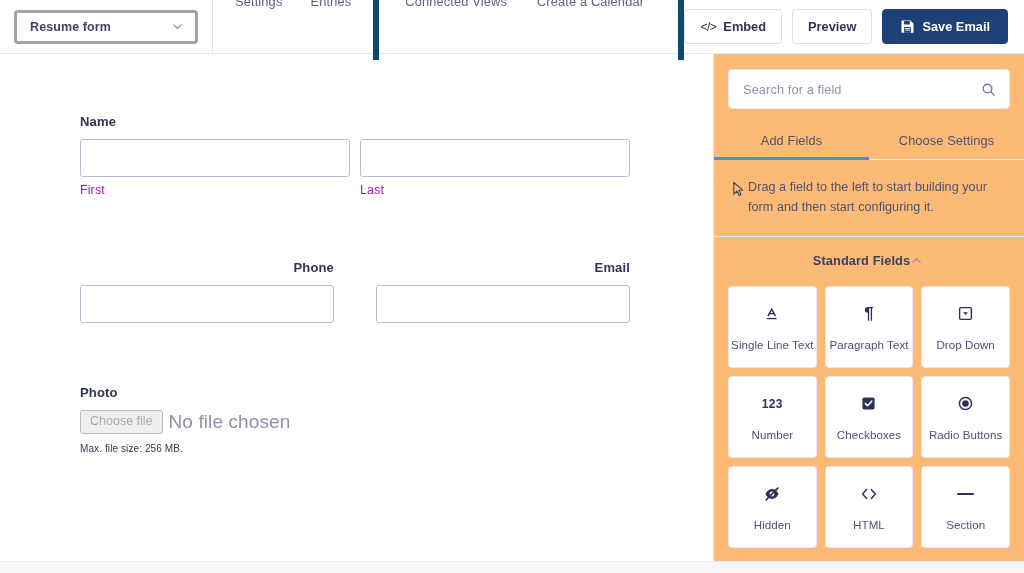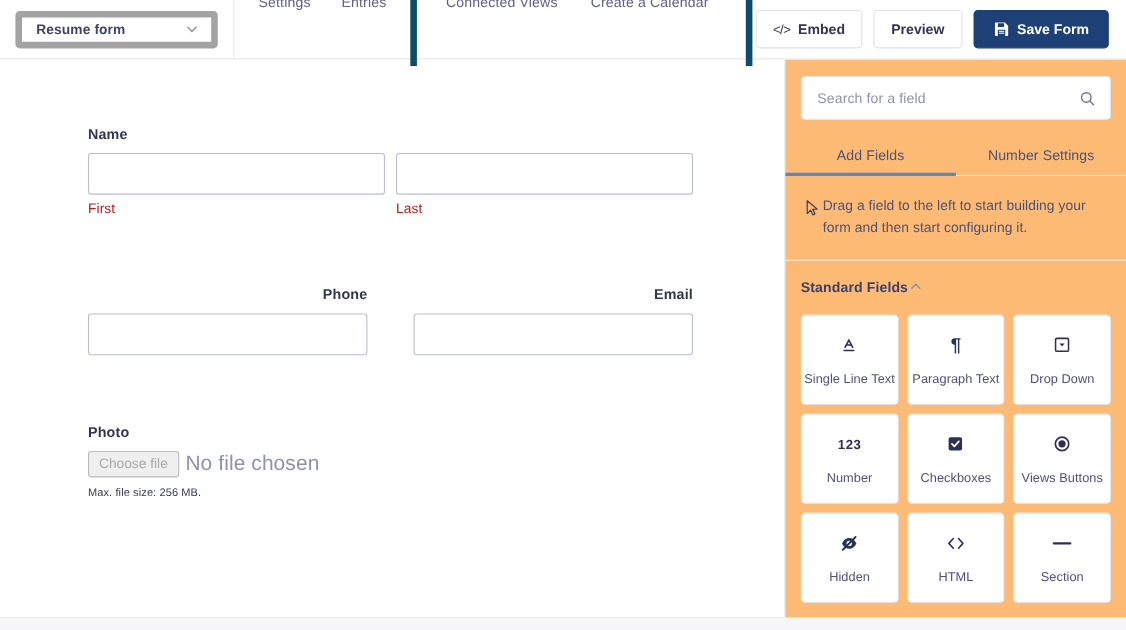--- a/index.html
+++ b/index.html
@@ -38,21 +38,21 @@
     padding: 0 14px 0 14px;
     height: 54px;
     display: flex;
     align-items: center;
     border-right: 1px solid #e6e7ec;
   }
 
   .form-select {
     width: 184px;
     height: 34px;
-    border: 6px solid #a3a3a3;
+    border: 3px solid #a3a3a3;
     border-radius: 4px;
     background: #ffffff;
     display: flex;
     align-items: center;
     justify-content: space-between;
     padding: 0 11px 0 13px;
     cursor: pointer;
   }
 
   .form-select-label {
@@ -171,21 +171,21 @@
   .text-input {
     height: 38px;
     border: 1px solid #b9bdd2;
     border-radius: 3px;
     background: #ffffff;
     width: 100%;
   }
 
   .sub-label {
     font-size: 12.5px;
-    color: #b91c1c;
+    color: #a21caf;
     margin-top: 6px;
     letter-spacing: 0.1px;
   }
 
   .name-row { display: flex; gap: 10px; }
   .name-col { width: 270px; }
 
   .pe-row { display: flex; gap: 42px; }
   .pe-col { width: 254px; }
 
@@ -300,21 +300,21 @@
   .hint-text {
     font-size: 12.6px;
     color: #4c5278;
     line-height: 1.55;
     letter-spacing: 0.05px;
   }
 
   .section-head {
     display: flex;
     align-items: center;
-    justify-content: flex-start;
+    justify-content: center;
     padding: 16px 16px 0 14px;
   }
 
   .section-title {
     font-size: 12.8px;
     font-weight: bold;
     color: #3b416a;
     letter-spacing: 0.1px;
   }
 
@@ -435,21 +435,21 @@
       <div class="btn btn-primary">
         <span>
           <svg class="save-icon" viewBox="0 0 16 16" fill="currentColor">
             <path d="M2 1.6h9.2L14.4 4.8V14a0.6 0.6 0 0 1-.6.6H2.2a.6.6 0 0 1-.6-.6V2.2A.6.6 0 0 1 2 1.6z"></path>
             <rect x="4.4" y="2.2" width="6" height="3.7" rx="0.3" fill="#1d4077"></rect>
             <rect x="4.4" y="8.6" width="7.2" height="6" rx="0.3" fill="#1d4077"></rect>
             <rect x="5.4" y="9.6" width="5.2" height="1" fill="#ffffff"></rect>
             <rect x="5.4" y="11.4" width="5.2" height="1" fill="#ffffff"></rect>
           </svg>
         </span>
-        <span>Save Form</span>
+        <span>Save Email</span>
       </div>
     </div>
   </div>
 
   <div class="body-split">
 
     <div class="canvas">
       <div class="canvas-inner">
 
         <div class="field-block" style="margin-bottom:0;">
@@ -501,21 +501,21 @@
             </svg>
           </span>
         </div>
       </div>
 
       <div class="tabs">
         <div class="tab active">
           <span>Add Fields</span>
         </div>
         <div class="tab">
-          <span>Number Settings</span>
+          <span>Choose Settings</span>
         </div>
       </div>
 
       <div class="hint">
         <span>
           <svg class="cursor-icon" viewBox="0 0 16 18" fill="none" stroke="currentColor" stroke-width="1.2" stroke-linejoin="round">
             <path d="M3 1.5 L3 14 L6.3 10.7 L8.6 15.4 L10.6 14.4 L8.4 9.9 L12.6 9.6 Z"></path>
           </svg>
         </span>
         <div class="hint-text">Drag a field to the left to start building your form and then start configuring it.</div>
@@ -577,21 +577,21 @@
           <div class="field-card-label">Checkboxes</div>
         </div>
 
         <div class="field-card">
           <div class="field-card-icon">
             <svg width="17" height="17" viewBox="0 0 17 17">
               <circle cx="8.5" cy="8.5" r="6.1" fill="none" stroke="currentColor" stroke-width="1.5"></circle>
               <circle cx="8.5" cy="8.5" r="3.3" fill="currentColor"></circle>
             </svg>
           </div>
-          <div class="field-card-label">Views Buttons</div>
+          <div class="field-card-label">Radio Buttons</div>
         </div>
 
         <div class="field-card">
           <div class="field-card-icon">
             <svg width="18" height="18" viewBox="0 0 18 18" fill="none" stroke="currentColor" stroke-width="1.5" stroke-linecap="round">
               <path d="M2.4 9 C4.2 5.6 6.5 4.1 9 4.1 C11.5 4.1 13.8 5.6 15.6 9
                        C13.8 12.4 11.5 13.9 9 13.9 C6.5 13.9 4.2 12.4 2.4 9 Z" fill="currentColor" stroke="none"></path>
               <circle cx="9" cy="9" r="2.4" fill="#ffffff" stroke="none"></circle>
               <path d="M3.2 14.8 L14.8 3.2" stroke="currentColor" stroke-width="1.7"></path>
             </svg>

